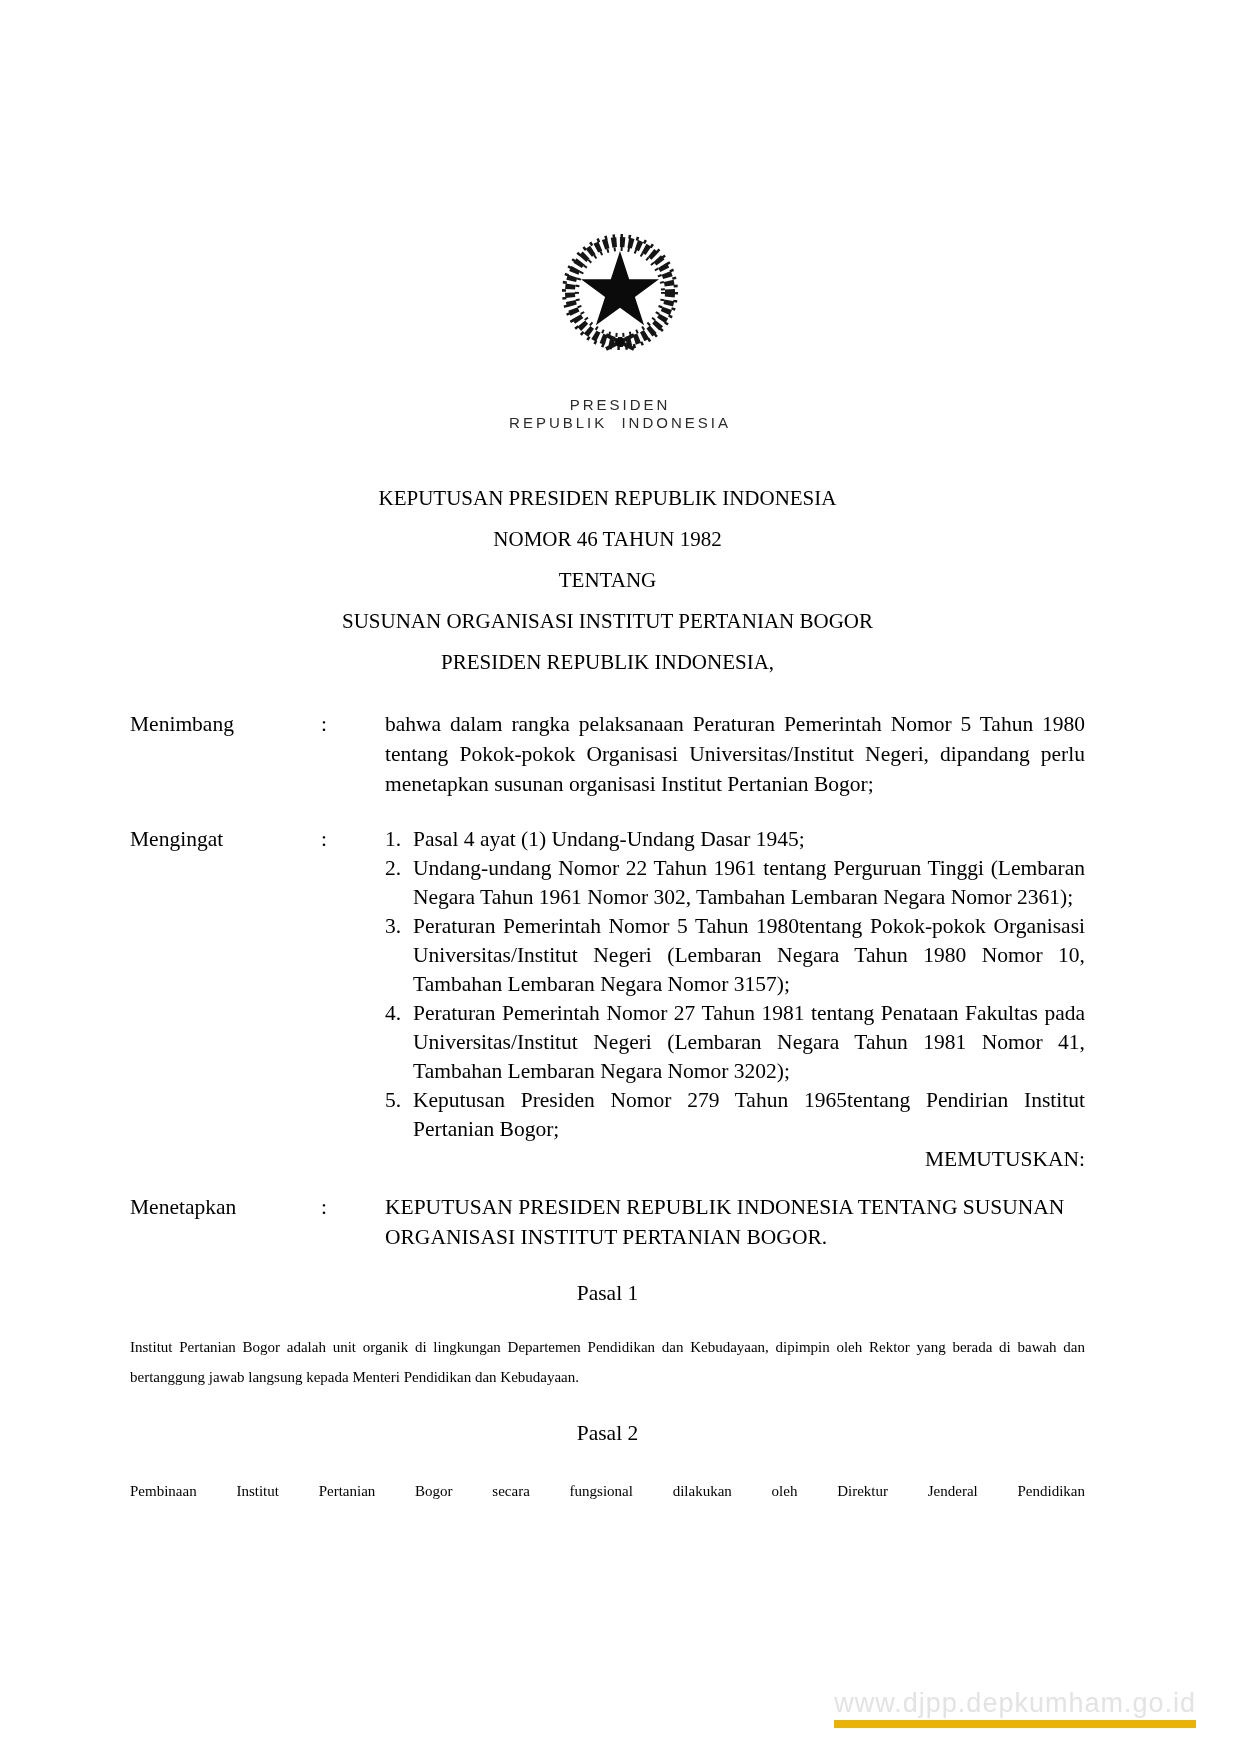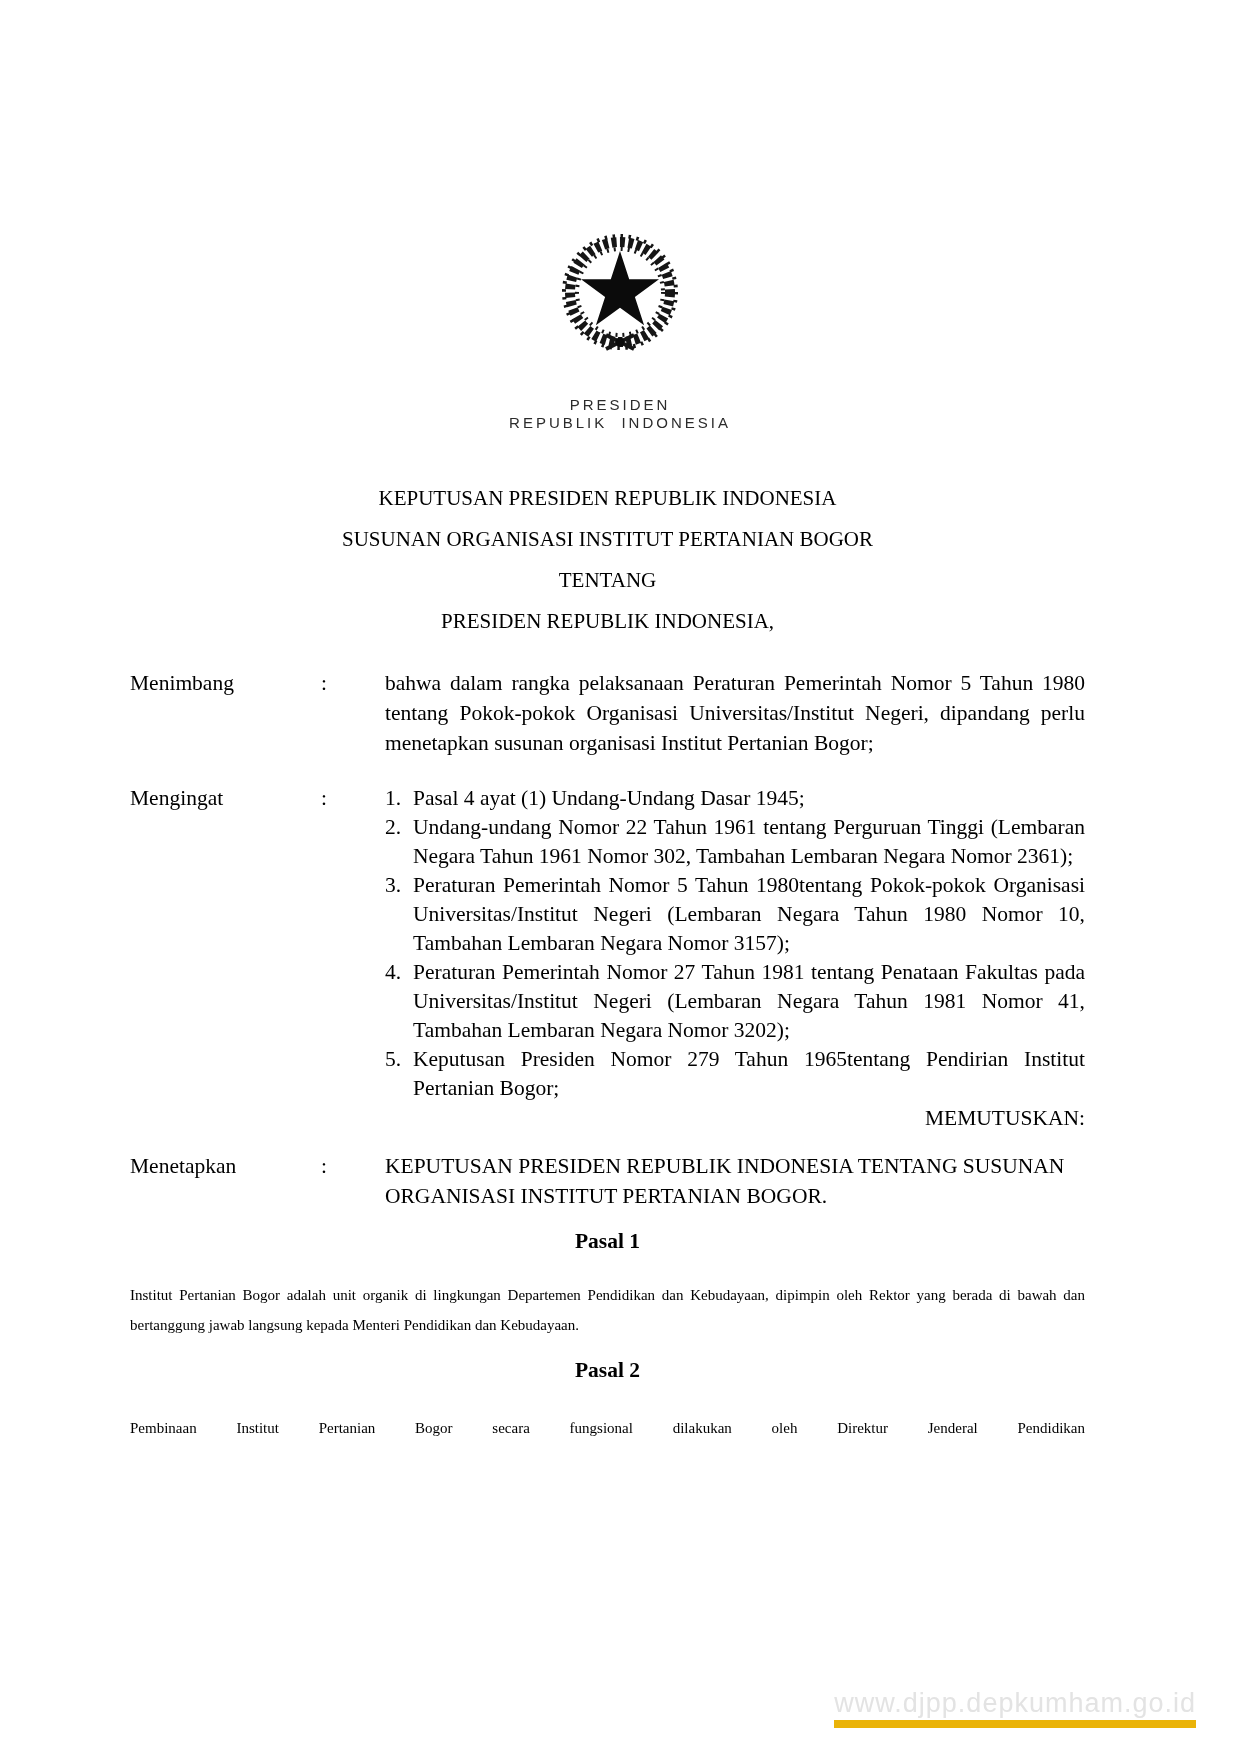--- a/index.html
+++ b/index.html
@@ -37,21 +37,21 @@
   .row-menimbang { margin-top:26px; }
   .row-mengingat { margin-top:26px; line-height:29px; }
   .row-menetapkan { margin-top:18px; }
   .justify { text-align:justify; }
   .list-item { display:grid; grid-template-columns:28px 1fr; }
   .item-text { text-align:justify; }
 
   .memutuskan { text-align:right; font-size:21.5px; line-height:30px; }
 
   
-  .pasal-heading { margin-top:15px; text-align:center; font-size:21.5px; line-height:30px;font-weight:bold; }
+  .pasal-heading { margin-top:26px; text-align:center; font-size:21.5px; line-height:30px; }
   .body-para { margin-top:24px; font-size:15px; line-height:30px; text-align:justify; }
   .body-para.full-last { margin-top:28px; text-align-last:justify; }
 
   
   .watermark {
     position:absolute; top:1688px; right:44px;
     font-family:"Liberation Sans", sans-serif;
     font-size:27px; letter-spacing:1px;
     color:#e3e3e3;
     border-bottom:8px solid #eab308;
@@ -81,22 +81,23 @@
 
   <header class="lh-text">
     <div class="lh-line1">PRESIDEN</div>
     <div class="lh-line2">REPUBLIK INDONESIA</div>
   </header>
 
   <div class="inner">
 
     <section class="title-block">
       <div class="title-line">KEPUTUSAN PRESIDEN REPUBLIK INDONESIA</div>
+      <div class="title-line">NOMOR 46 TAHUN 1982</div>
+      <div class="title-line">TENTANG</div>
       <div class="title-line">SUSUNAN ORGANISASI INSTITUT PERTANIAN BOGOR</div>
-      <div class="title-line">TENTANG</div>
       <div class="title-line">PRESIDEN REPUBLIK INDONESIA,</div>
     </section>
 
     <section class="row row-menimbang">
       <div class="label">Menimbang</div>
       <div class="colon">:</div>
       <div class="justify">bahwa dalam rangka pelaksanaan Peraturan Pemerintah Nomor 5 Tahun 1980 tentang Pokok-pokok Organisasi Universitas/Institut Negeri, dipandang perlu menetapkan susunan organisasi Institut Pertanian Bogor;</div>
     </section>
 
     <section class="row row-mengingat">

